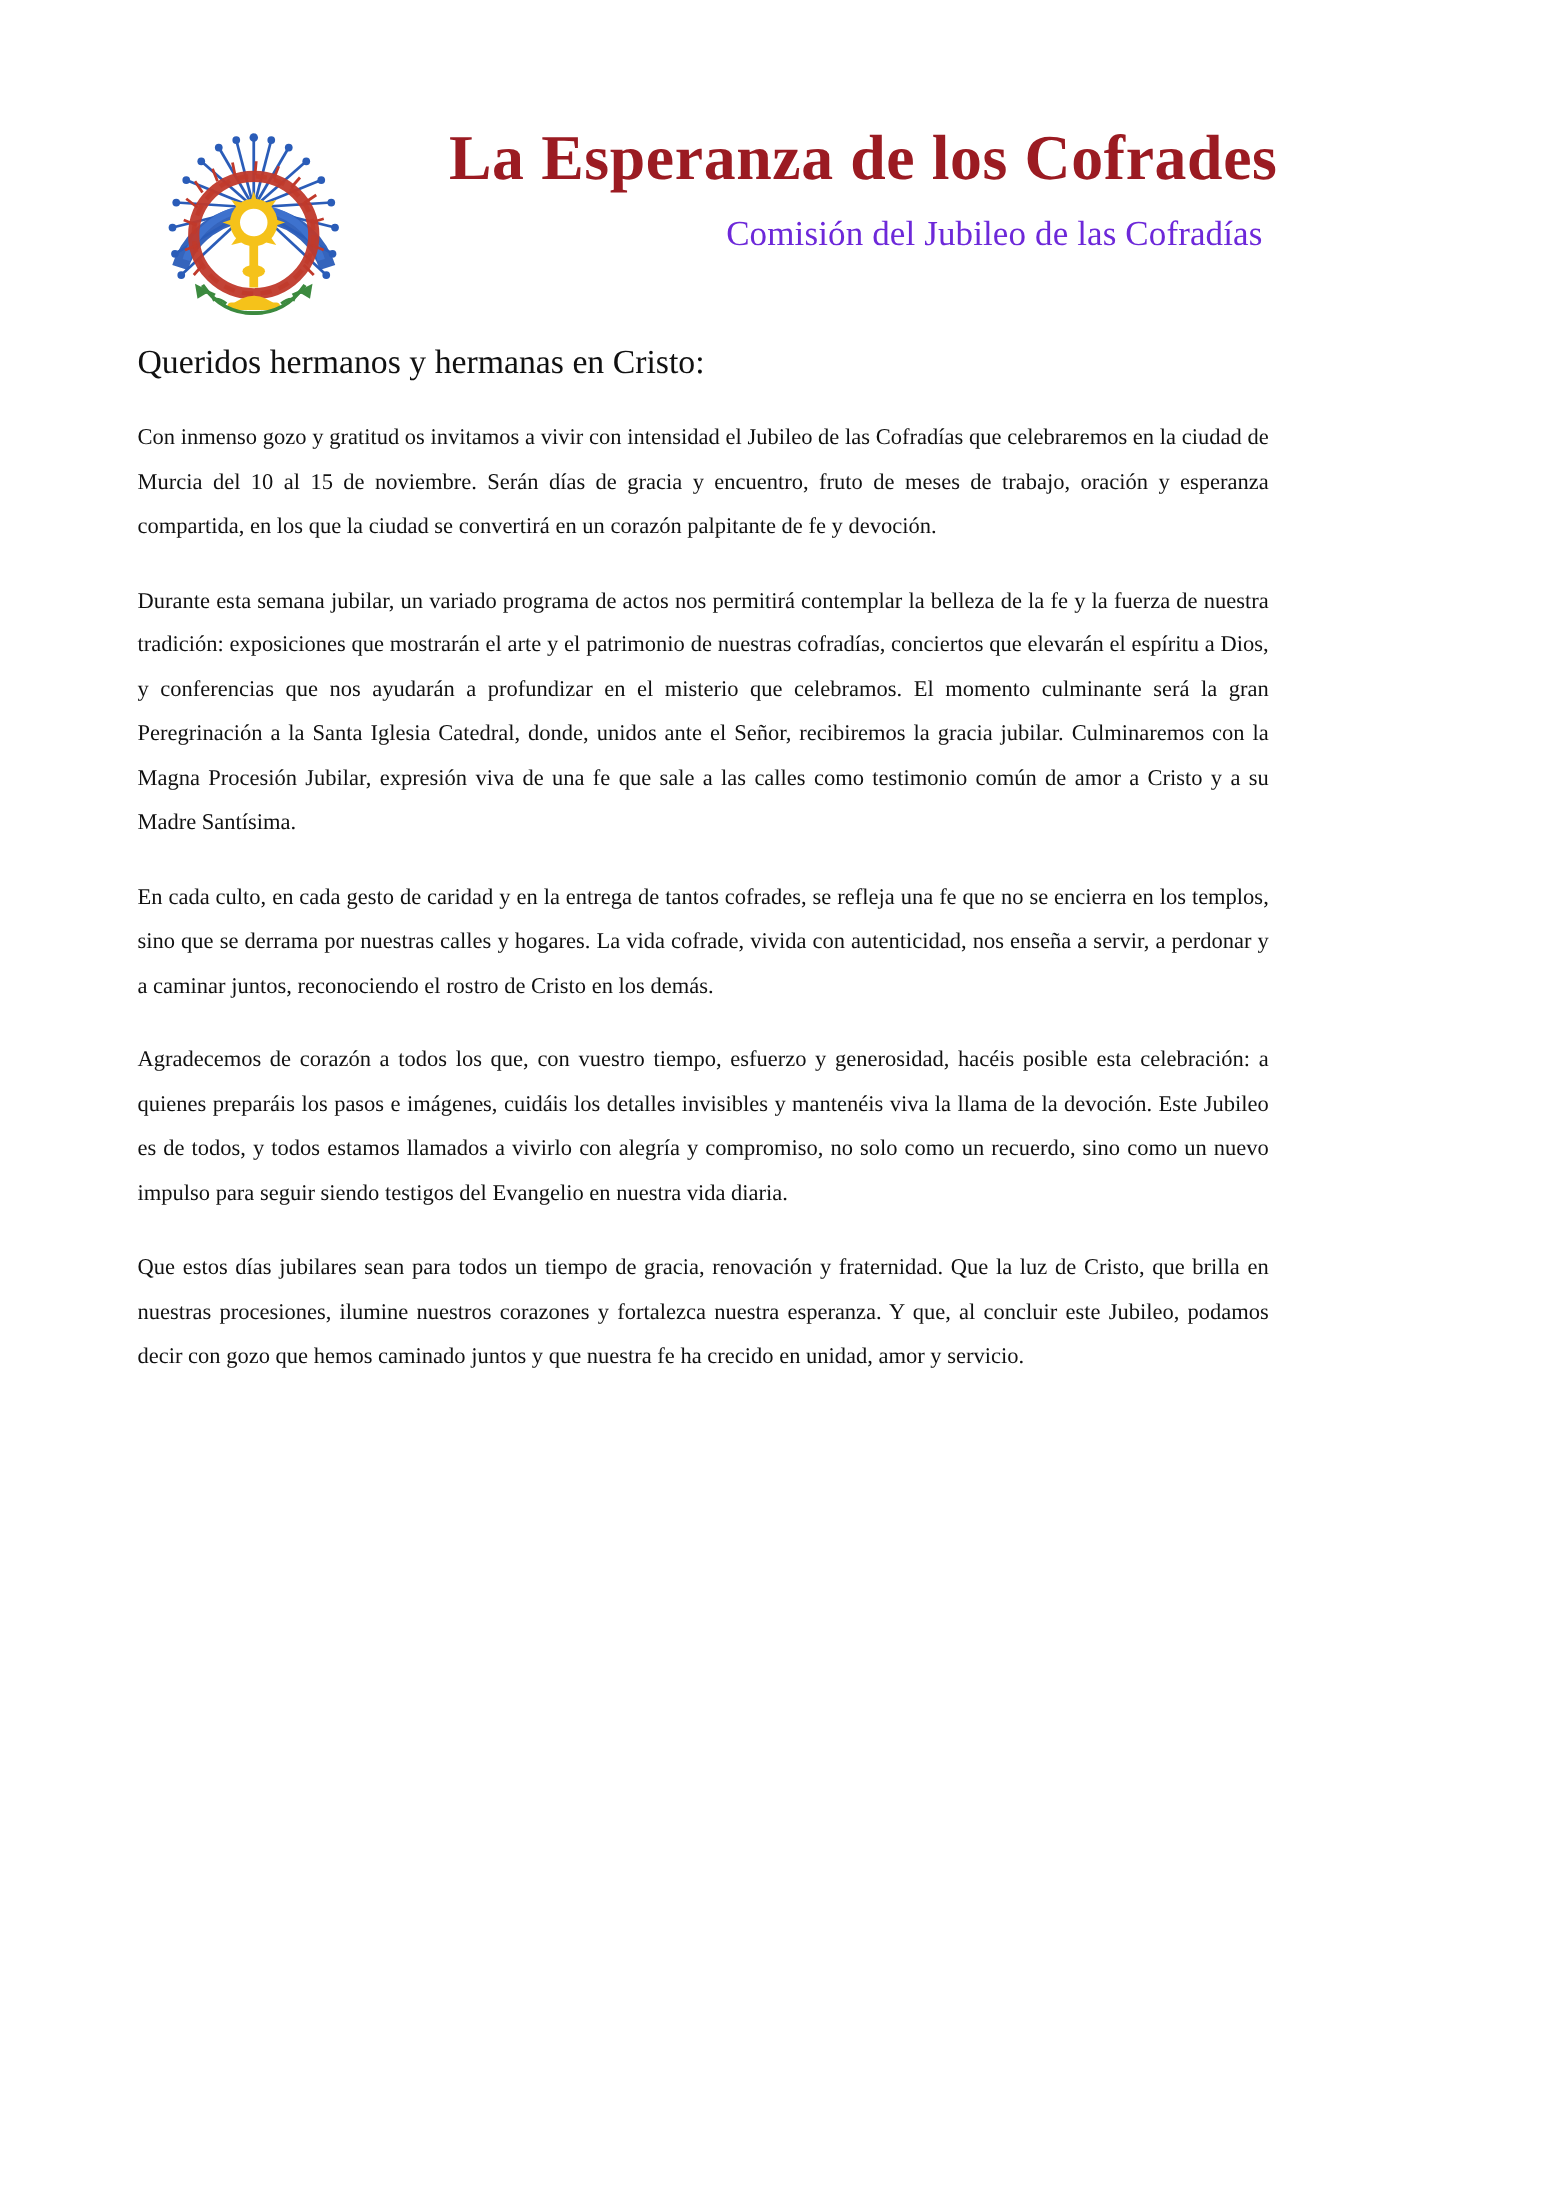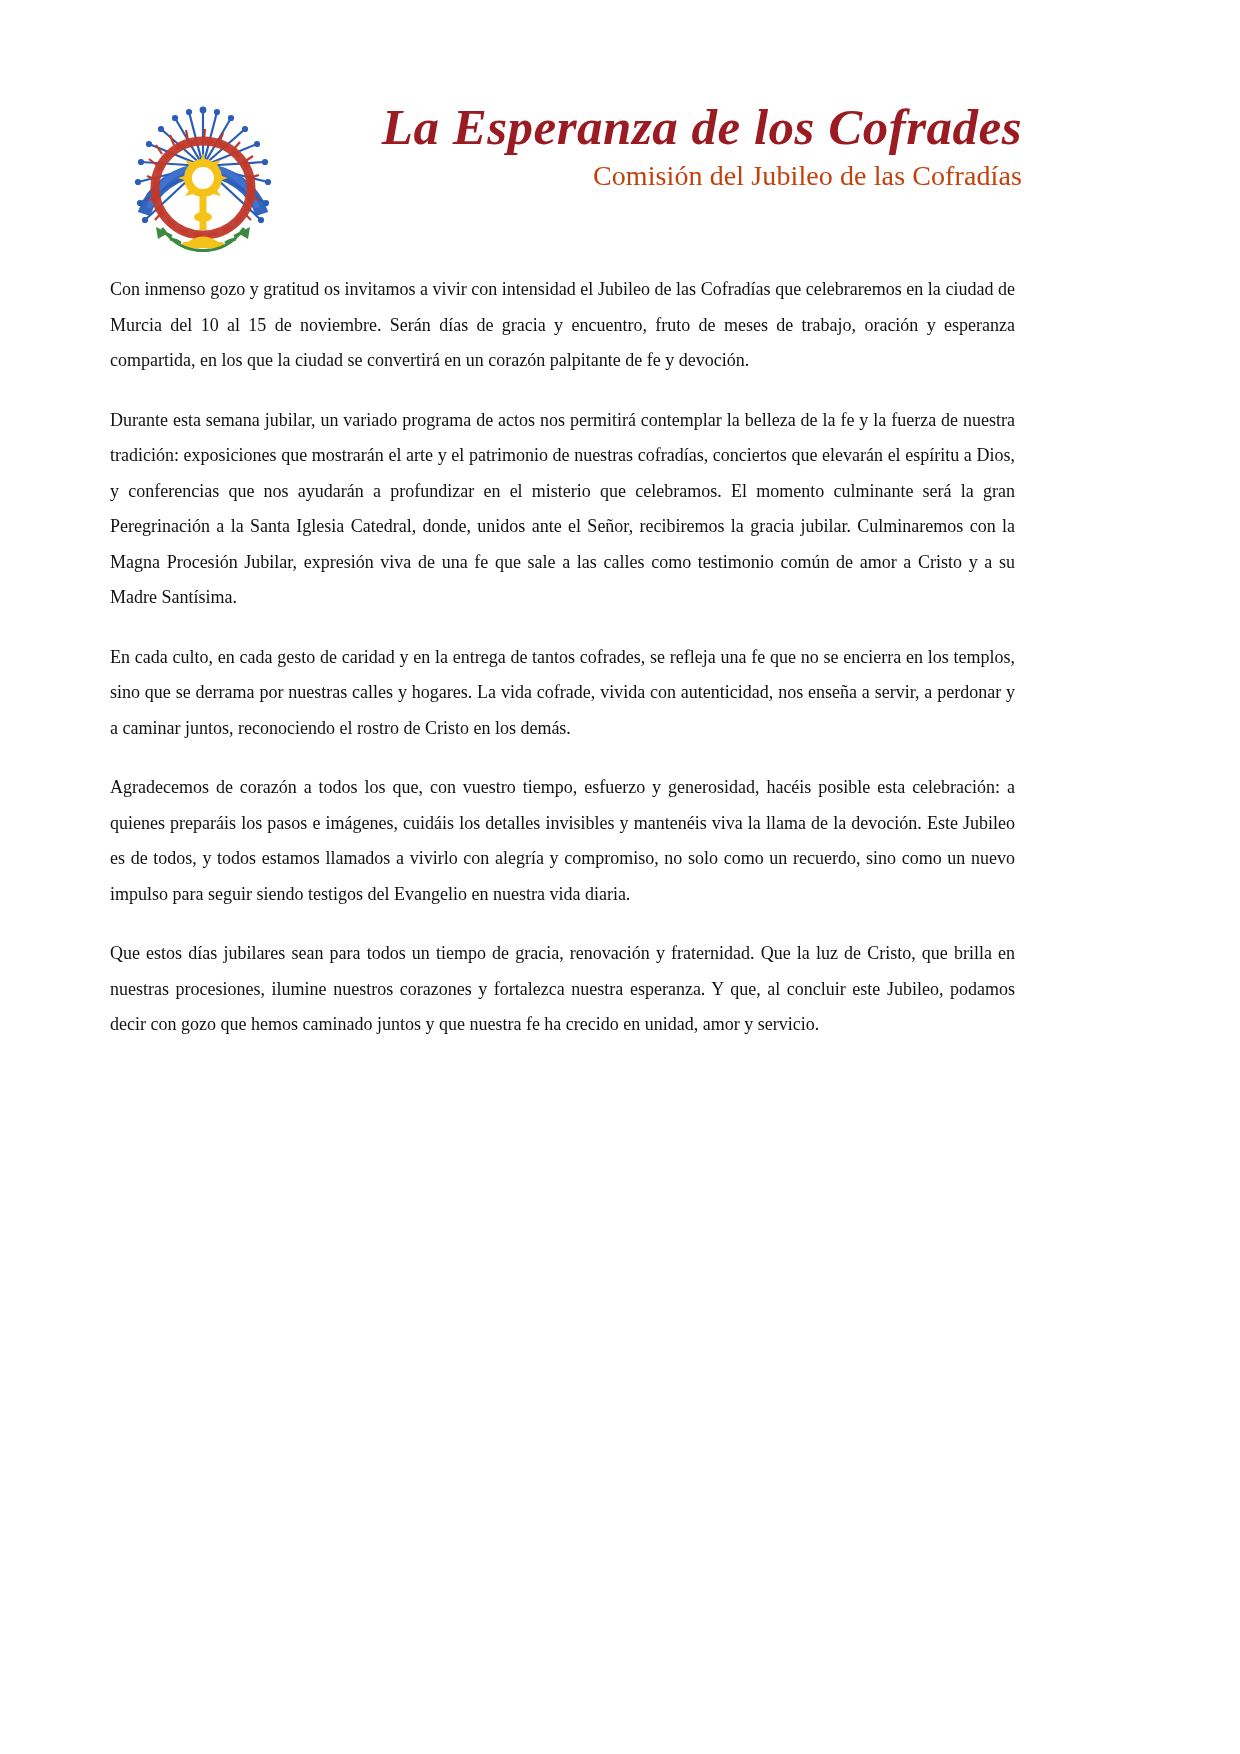--- a/index.html
+++ b/index.html
@@ -42,37 +42,36 @@
 
   .title-block {
     position: absolute;
     left: 330px;
     top: 0px;
     width: 692px;
     text-align: right;
   }
   .main-title {
     font-family: "Liberation Serif", "DejaVu Serif", serif;
-    font-style: italic;
     font-weight: bold;
     font-size: 51px;
     line-height: 62px;
     color: #9b1b22;
     letter-spacing: 0.5px;
     white-space: nowrap;
     margin: 0;
     padding: 0;
   }
   .sub-title {
     font-family: "Liberation Serif", "DejaVu Serif", serif;
     font-size: 28px;
     line-height: 36px;
-    color: #c2410c;
+    color: #6d28d9;
     white-space: nowrap;
-    margin: 0;
+    margin: 12px;
     padding: 0;
     letter-spacing: 0.1px;
   }
 
   
   .letter {
     position: absolute;
     left: 110px;
     top: 272px;
     width: 905px;
@@ -204,20 +203,21 @@
       </svg>
     </div>
 
     <div class="title-block">
       <div class="main-title">La Esperanza de los Cofrades</div>
       <div class="sub-title">Comisión del Jubileo de las Cofradías</div>
     </div>
   </div>
 
   <div class="letter">
+    <p class="salutation">Queridos hermanos y hermanas en Cristo:</p>
     <p class="para">Con inmenso gozo y gratitud os invitamos a vivir con intensidad el Jubileo de las Cofradías que celebraremos en la ciudad de Murcia del 10 al 15 de noviembre. Serán días de gracia y encuentro, fruto de meses de trabajo, oración y esperanza compartida, en los que la ciudad se convertirá en un corazón palpitante de fe y devoción.</p>
     <p class="para">Durante esta semana jubilar, un variado programa de actos nos permitirá contemplar la belleza de la fe y la fuerza de nuestra tradición: exposiciones que mostrarán el arte y el patrimonio de nuestras cofradías, conciertos que elevarán el espíritu a Dios, y conferencias que nos ayudarán a profundizar en el misterio que celebramos. El momento culminante será la gran Peregrinación a la Santa Iglesia Catedral, donde, unidos ante el Señor, recibiremos la gracia jubilar. Culminaremos con la Magna Procesión Jubilar, expresión viva de una fe que sale a las calles como testimonio común de amor a Cristo y a su Madre Santísima.</p>
     <p class="para">En cada culto, en cada gesto de caridad y en la entrega de tantos cofrades, se refleja una fe que no se encierra en los templos, sino que se derrama por nuestras calles y hogares. La vida cofrade, vivida con autenticidad, nos enseña a servir, a perdonar y a caminar juntos, reconociendo el rostro de Cristo en los demás.</p>
     <p class="para">Agradecemos de corazón a todos los que, con vuestro tiempo, esfuerzo y generosidad, hacéis posible esta celebración: a quienes preparáis los pasos e imágenes, cuidáis los detalles invisibles y mantenéis viva la llama de la devoción. Este Jubileo es de todos, y todos estamos llamados a vivirlo con alegría y compromiso, no solo como un recuerdo, sino como un nuevo impulso para seguir siendo testigos del Evangelio en nuestra vida diaria.</p>
     <p class="para">Que estos días jubilares sean para todos un tiempo de gracia, renovación y fraternidad. Que la luz de Cristo, que brilla en nuestras procesiones, ilumine nuestros corazones y fortalezca nuestra esperanza. Y que, al concluir este Jubileo, podamos decir con gozo que hemos caminado juntos y que nuestra fe ha crecido en unidad, amor y servicio.</p>
   </div>
 
 </div>
 
 </body></html>

